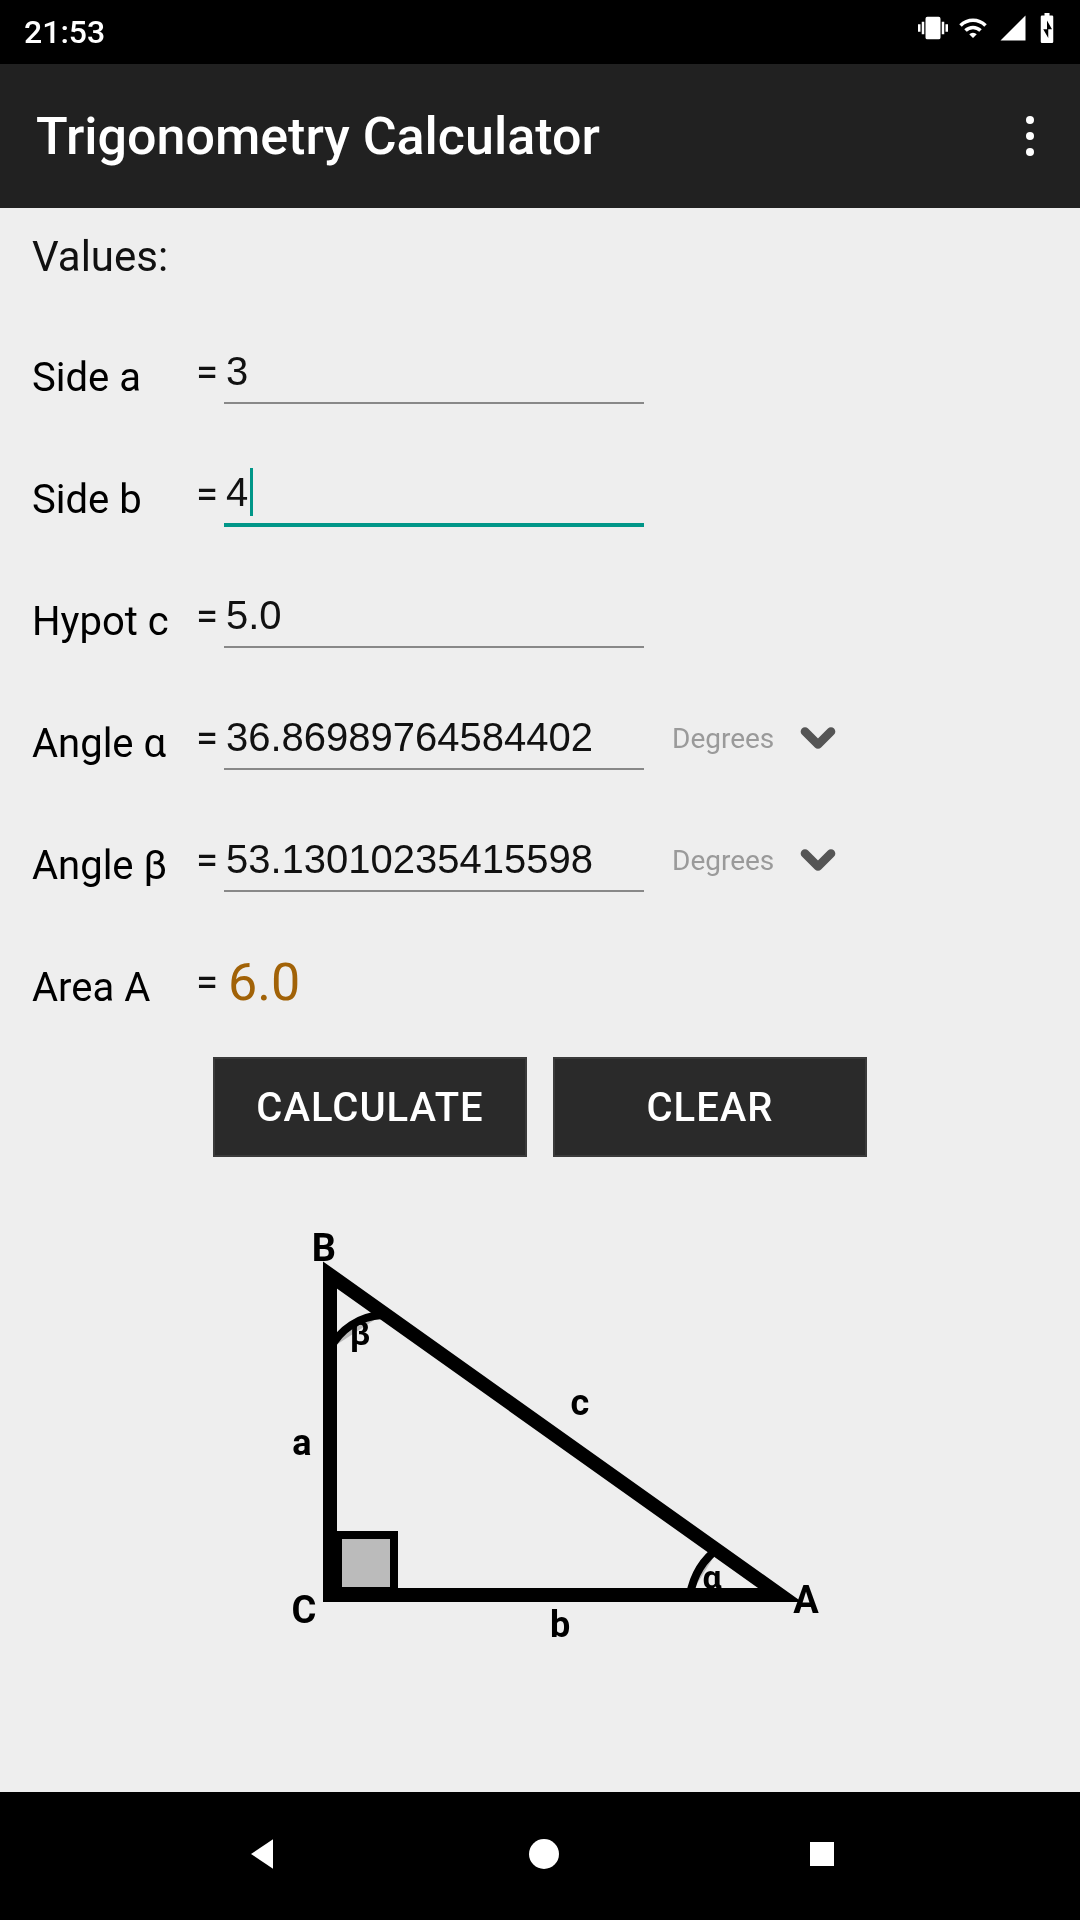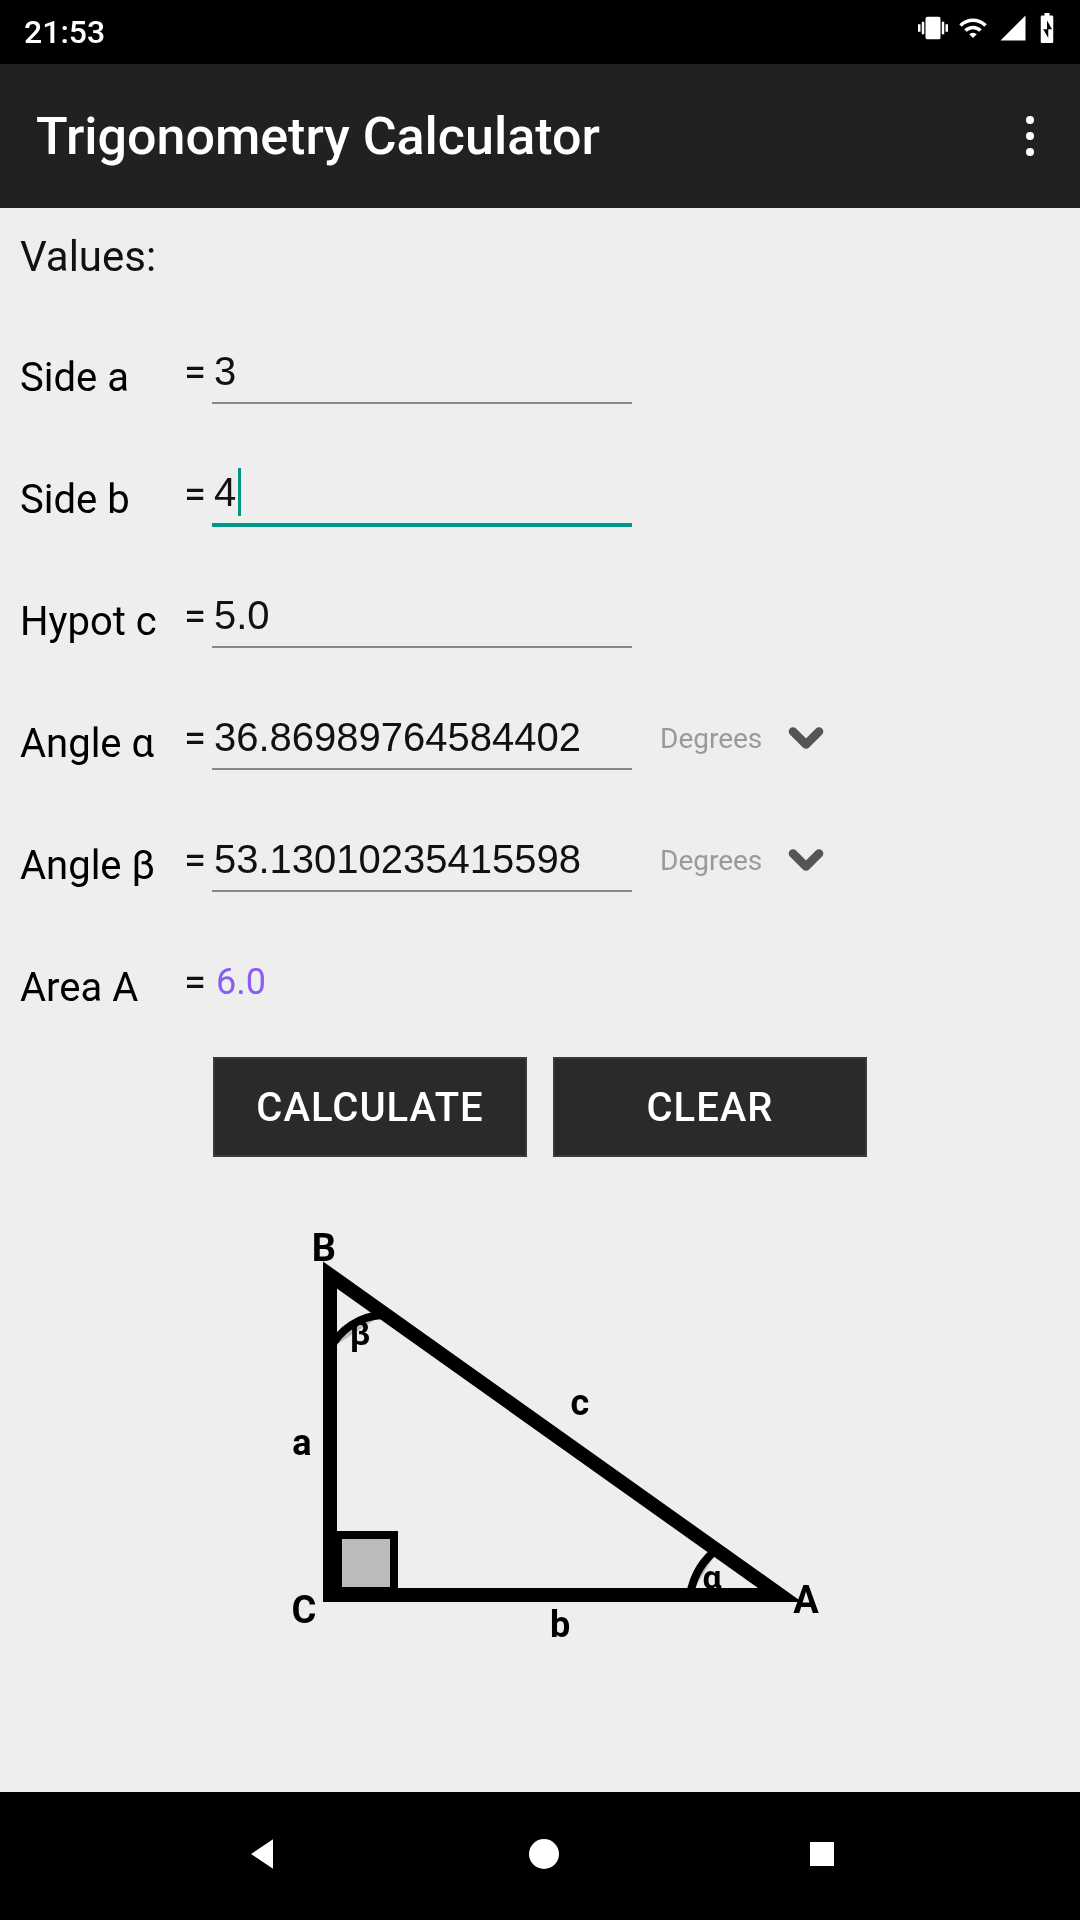--- a/index.html
+++ b/index.html
@@ -48,21 +48,21 @@
     }
     .overflow-dot {
       width: 8px;
       height: 8px;
       background: #fff;
       border-radius: 50%;
     }
     .content {
       background: #eeeeee;
       height: 1584px;
-      padding: 24px 20px;
+      padding: 24px 32px;
       color: #111;
     }
     .section-title {
       font-size: 42px;
       margin-bottom: 44px;
     }
     .row {
       display: flex;
       align-items: center;
       height: 94px;
@@ -98,22 +98,22 @@
       border-bottom: 4px solid #009688;
     }
     .caret {
       position: absolute;
       top: 6px;
       width: 3px;
       height: 48px;
       background: #009688;
     }
     .static-value {
-      font-size: 36px;
-      color: #8b5cf6;
+      font-size: 52px;
+      color: #a16207;
       padding-left: 4px;
       text-align: center;
     }
     .unit {
       color: #9a9a9a;
       font-size: 28px;
       margin-left: 28px;
     }
     .chevron {
       margin-left: 18px;

